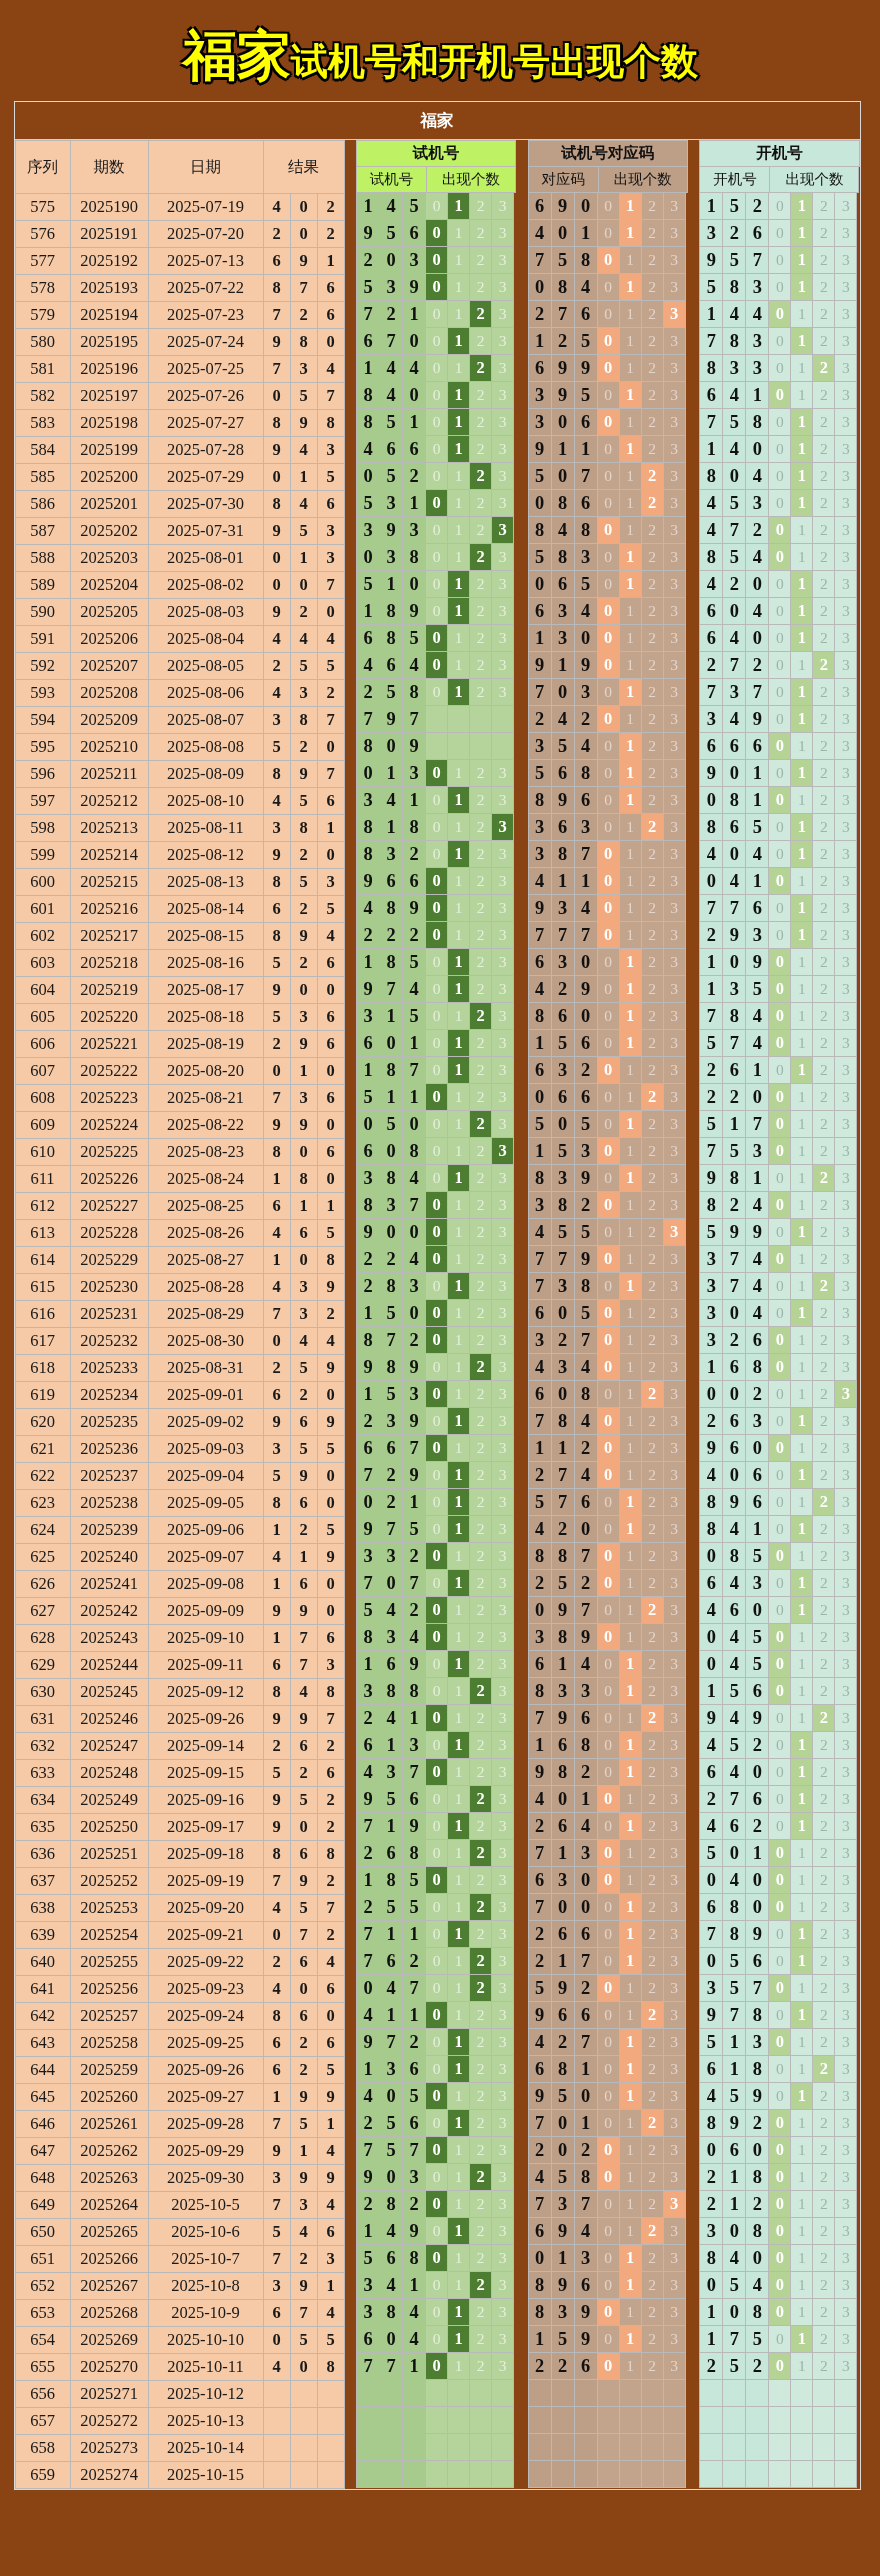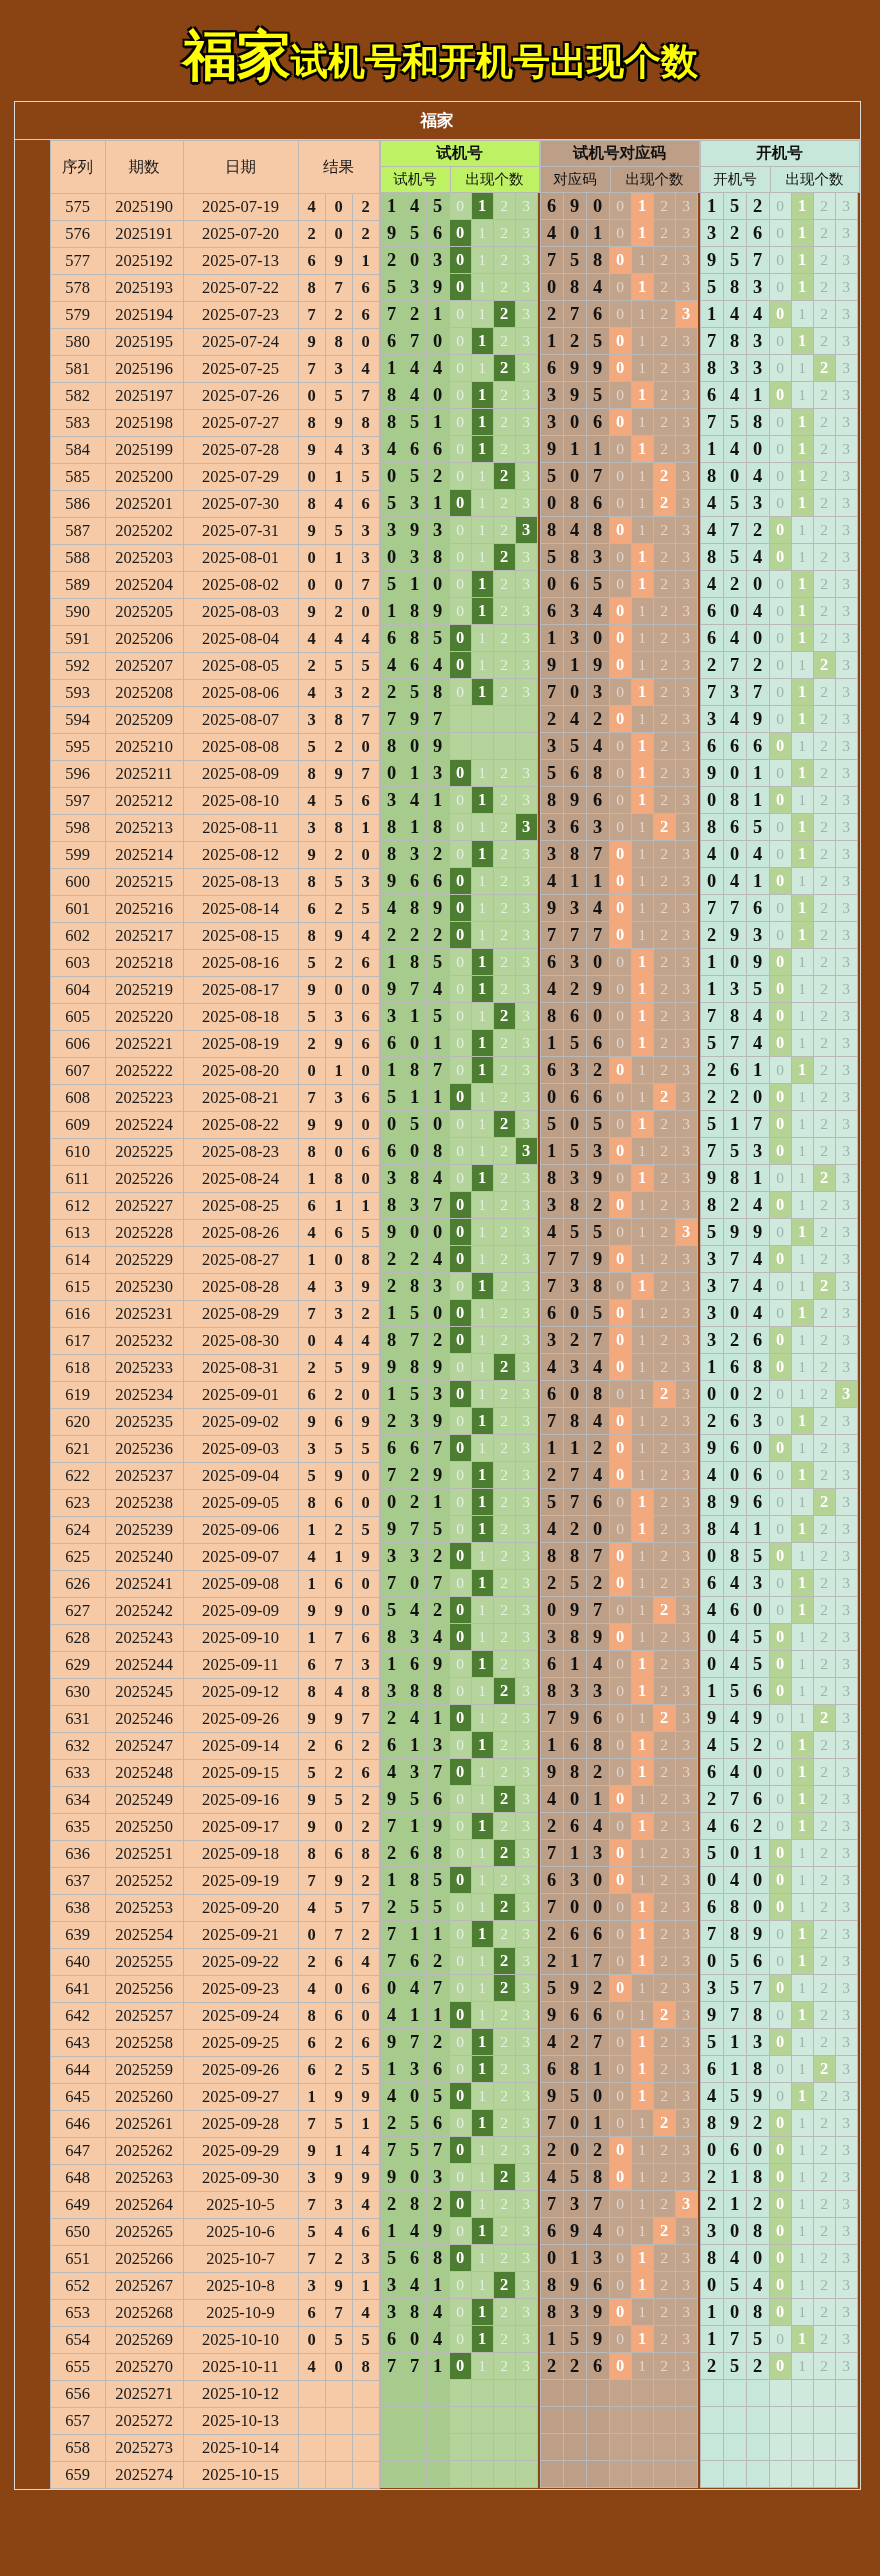--- a/index.html
+++ b/index.html
@@ -29,21 +29,21 @@
   }
   .fujia{
     height:37px;
     background:#8A4413;
     color:#FFFFFF;
     font-weight:bold;
     font-size:16.5px;
     display:flex;align-items:center;justify-content:center;
     border-bottom:1px solid #CFCFCF;
   }
-  .tbody{display:flex;align-items:flex-start;padding-left:35px;}
+  .tbody{display:flex;align-items:flex-start;}
   .gap{width:11.6px;align-self:stretch;}
   .block{border-left:1px solid #B9B9B9;border-top:1px solid #B9B9B9;}
   .cell{
     box-sizing:border-box;
     border-right:1px solid #B9B9B9;
     border-bottom:1px solid #B9B9B9;
     height:27px;
     display:flex;align-items:center;justify-content:center;
     overflow:hidden;
   }

